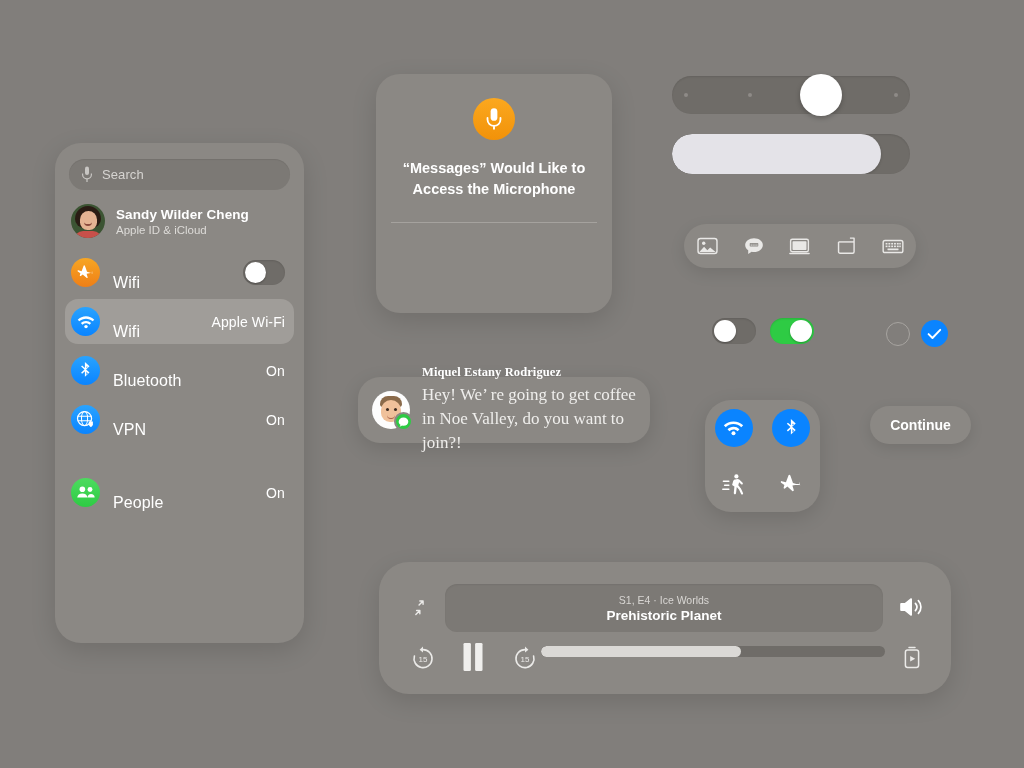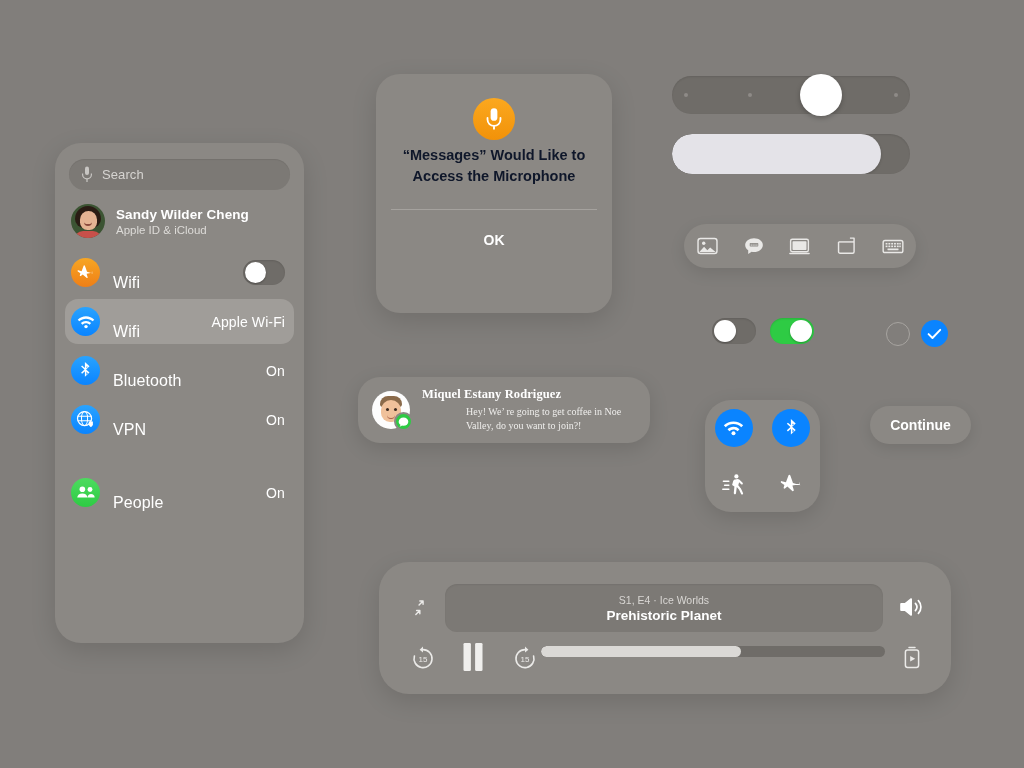--- a/index.html
+++ b/index.html
@@ -103,22 +103,22 @@
     box-shadow: 0 8px 26px rgba(0,0,0,0.13);
     display: flex; flex-direction: column; align-items: center;
     padding-top: 24px;
   }
   .alert-icon {
     width: 42px; height: 42px; border-radius: 50%;
     background: linear-gradient(180deg,#fba81f,#f29209);
     display: flex; align-items: center; justify-content: center;
   }
   .alert-title {
-    color: #0f172a; font-size: 14.5px; font-weight: 700;
-    text-align: center; line-height: 1.42; margin-top: 5px; padding: 0 18px;
+    color: #ffffff; font-size: 14.5px; font-weight: 700;
+    text-align: center; line-height: 1.42; margin-top: 18px; padding: 0 18px;
   }
   .alert-sep { width: 206px; height: 1px; background: #a5a29e; margin-top: 23px; }
   .alert-btn { color: #fff; font-size: 14px; text-align: center; width: 100%; }
   .alert-btn.primary { font-weight: 700; margin-top: 22px; }
   .alert-btn.secondary { font-weight: 400; margin-top: 21px; }
 
   
   .notif {
     position: absolute; left: 358px; top: 377px;
     width: 292px; height: 66px;
@@ -136,21 +136,21 @@
   .memoji .m-eye-l, .memoji .m-eye-r { position: absolute; top: 17px; width: 3px; height: 3px; background: #3b2a20; border-radius: 50%; }
   .memoji .m-eye-l { left: 14px; } .memoji .m-eye-r { left: 22px; }
   .memoji .m-mouth { position: absolute; left: 15px; top: 24px; width: 8px; height: 4px; border-bottom: 1.6px solid #a8604a; border-radius: 0 0 8px 8px; }
   .badge-msg {
     position: absolute; right: -3px; bottom: -2px;
     width: 19px; height: 19px; border-radius: 50%;
     background: #2ecb44; border: 2px solid #8b8884;
     display: flex; align-items: center; justify-content: center;
   }
   .notif-name { color: #fff; font-size: 12.5px; font-weight: 700; letter-spacing: .1px; }
-  .notif-body { color: #efeeec; font-size: 10px; line-height: 1.42; margin-top: 3px; margin-left: 44px; }
+  .notif-body { color: #efeeec; font-size: 17px; line-height: 1.42; margin-top: 3px; }
 
   
   .slider-a {
     position: absolute; left: 672px; top: 76px;
     width: 238px; height: 38px;
     background: #6f6c68; border-radius: 19px;
     box-shadow: inset 0 1px 2px rgba(0,0,0,0.1);
   }
   .slider-a .tick { position: absolute; top: 17px; width: 4px; height: 4px; border-radius: 50%; background: #8e8b87; }
   .slider-a .knob {
@@ -351,21 +351,20 @@
   <div class="alert">
     <div class="alert-icon">
       <svg width="18" height="24" viewBox="0 0 14 20">
         <rect x="4.2" y="1" width="5.6" height="10.5" rx="2.8" fill="#fff"></rect>
         <path d="M1.6 9v1.4a5.4 5.4 0 0 0 10.8 0V9" stroke="#fff" stroke-width="1.5" fill="none" stroke-linecap="round"></path>
         <rect x="6.2" y="15.6" width="1.6" height="3.4" rx=".8" fill="#fff"></rect>
       </svg>
     </div>
     <div class="alert-title">“Messages” Would Like to Access the Microphone</div>
     <div class="alert-sep"></div>
-    <div class="alert-btn primary">OK</div>
   </div>
 
   <div class="notif">
     <div class="memoji-wrap">
       <div class="memoji">
         <div class="m-hair"></div>
           <div class="m-face"></div>
         <div class="m-eye-l"></div>
           <div class="m-eye-r"></div>
           <div class="m-mouth"></div>

